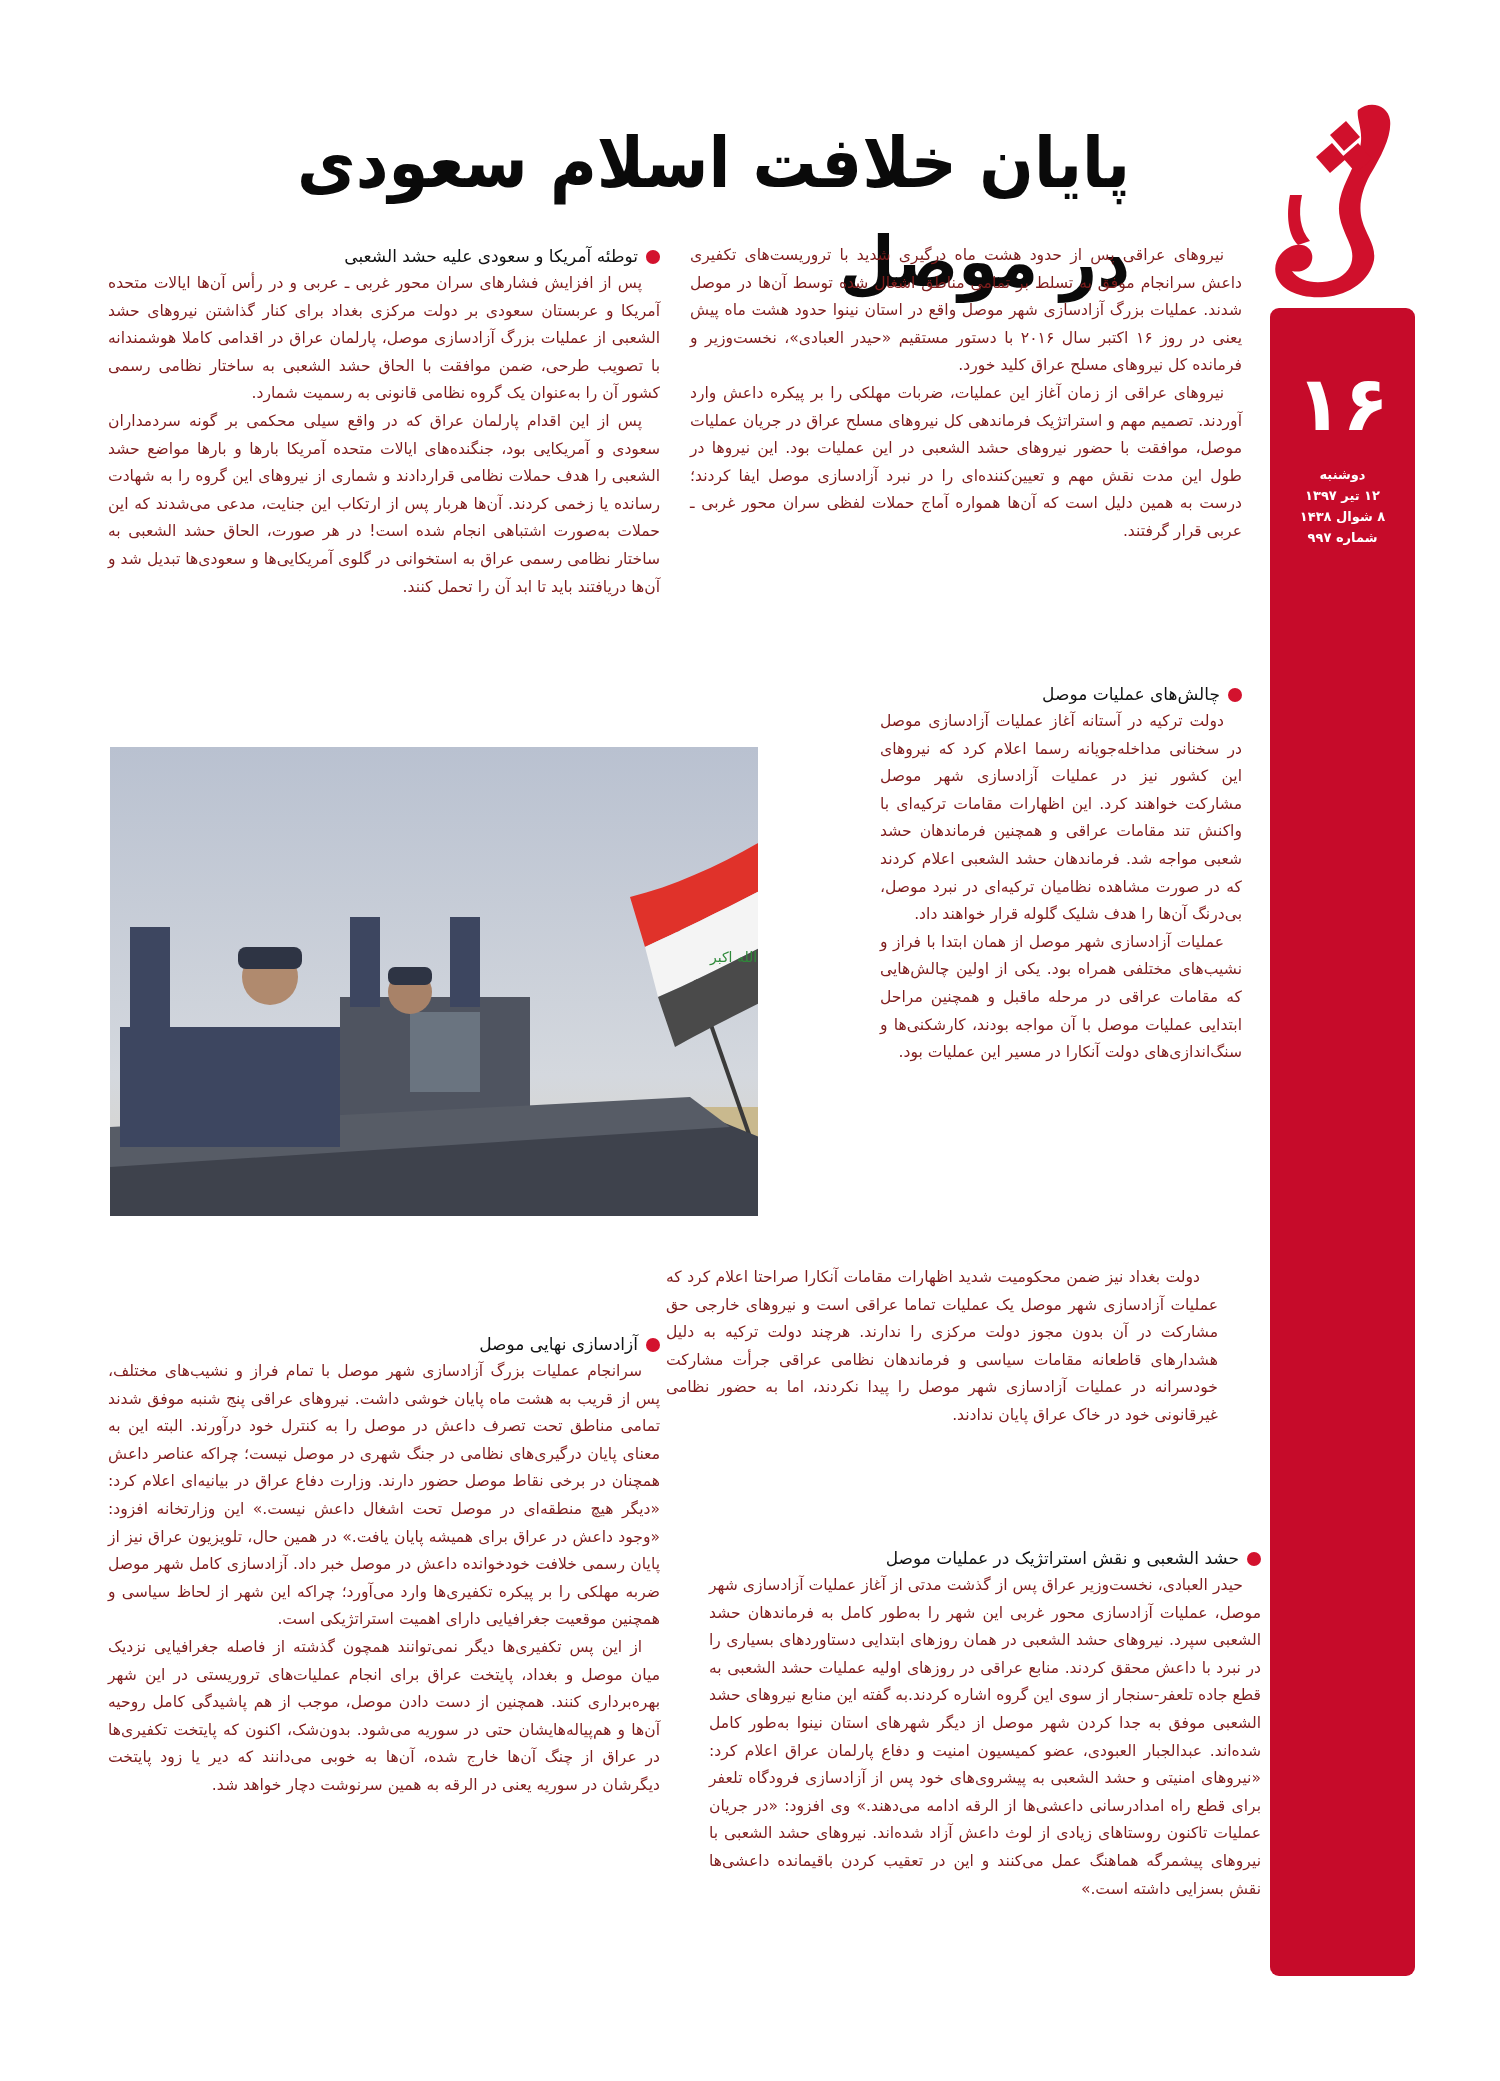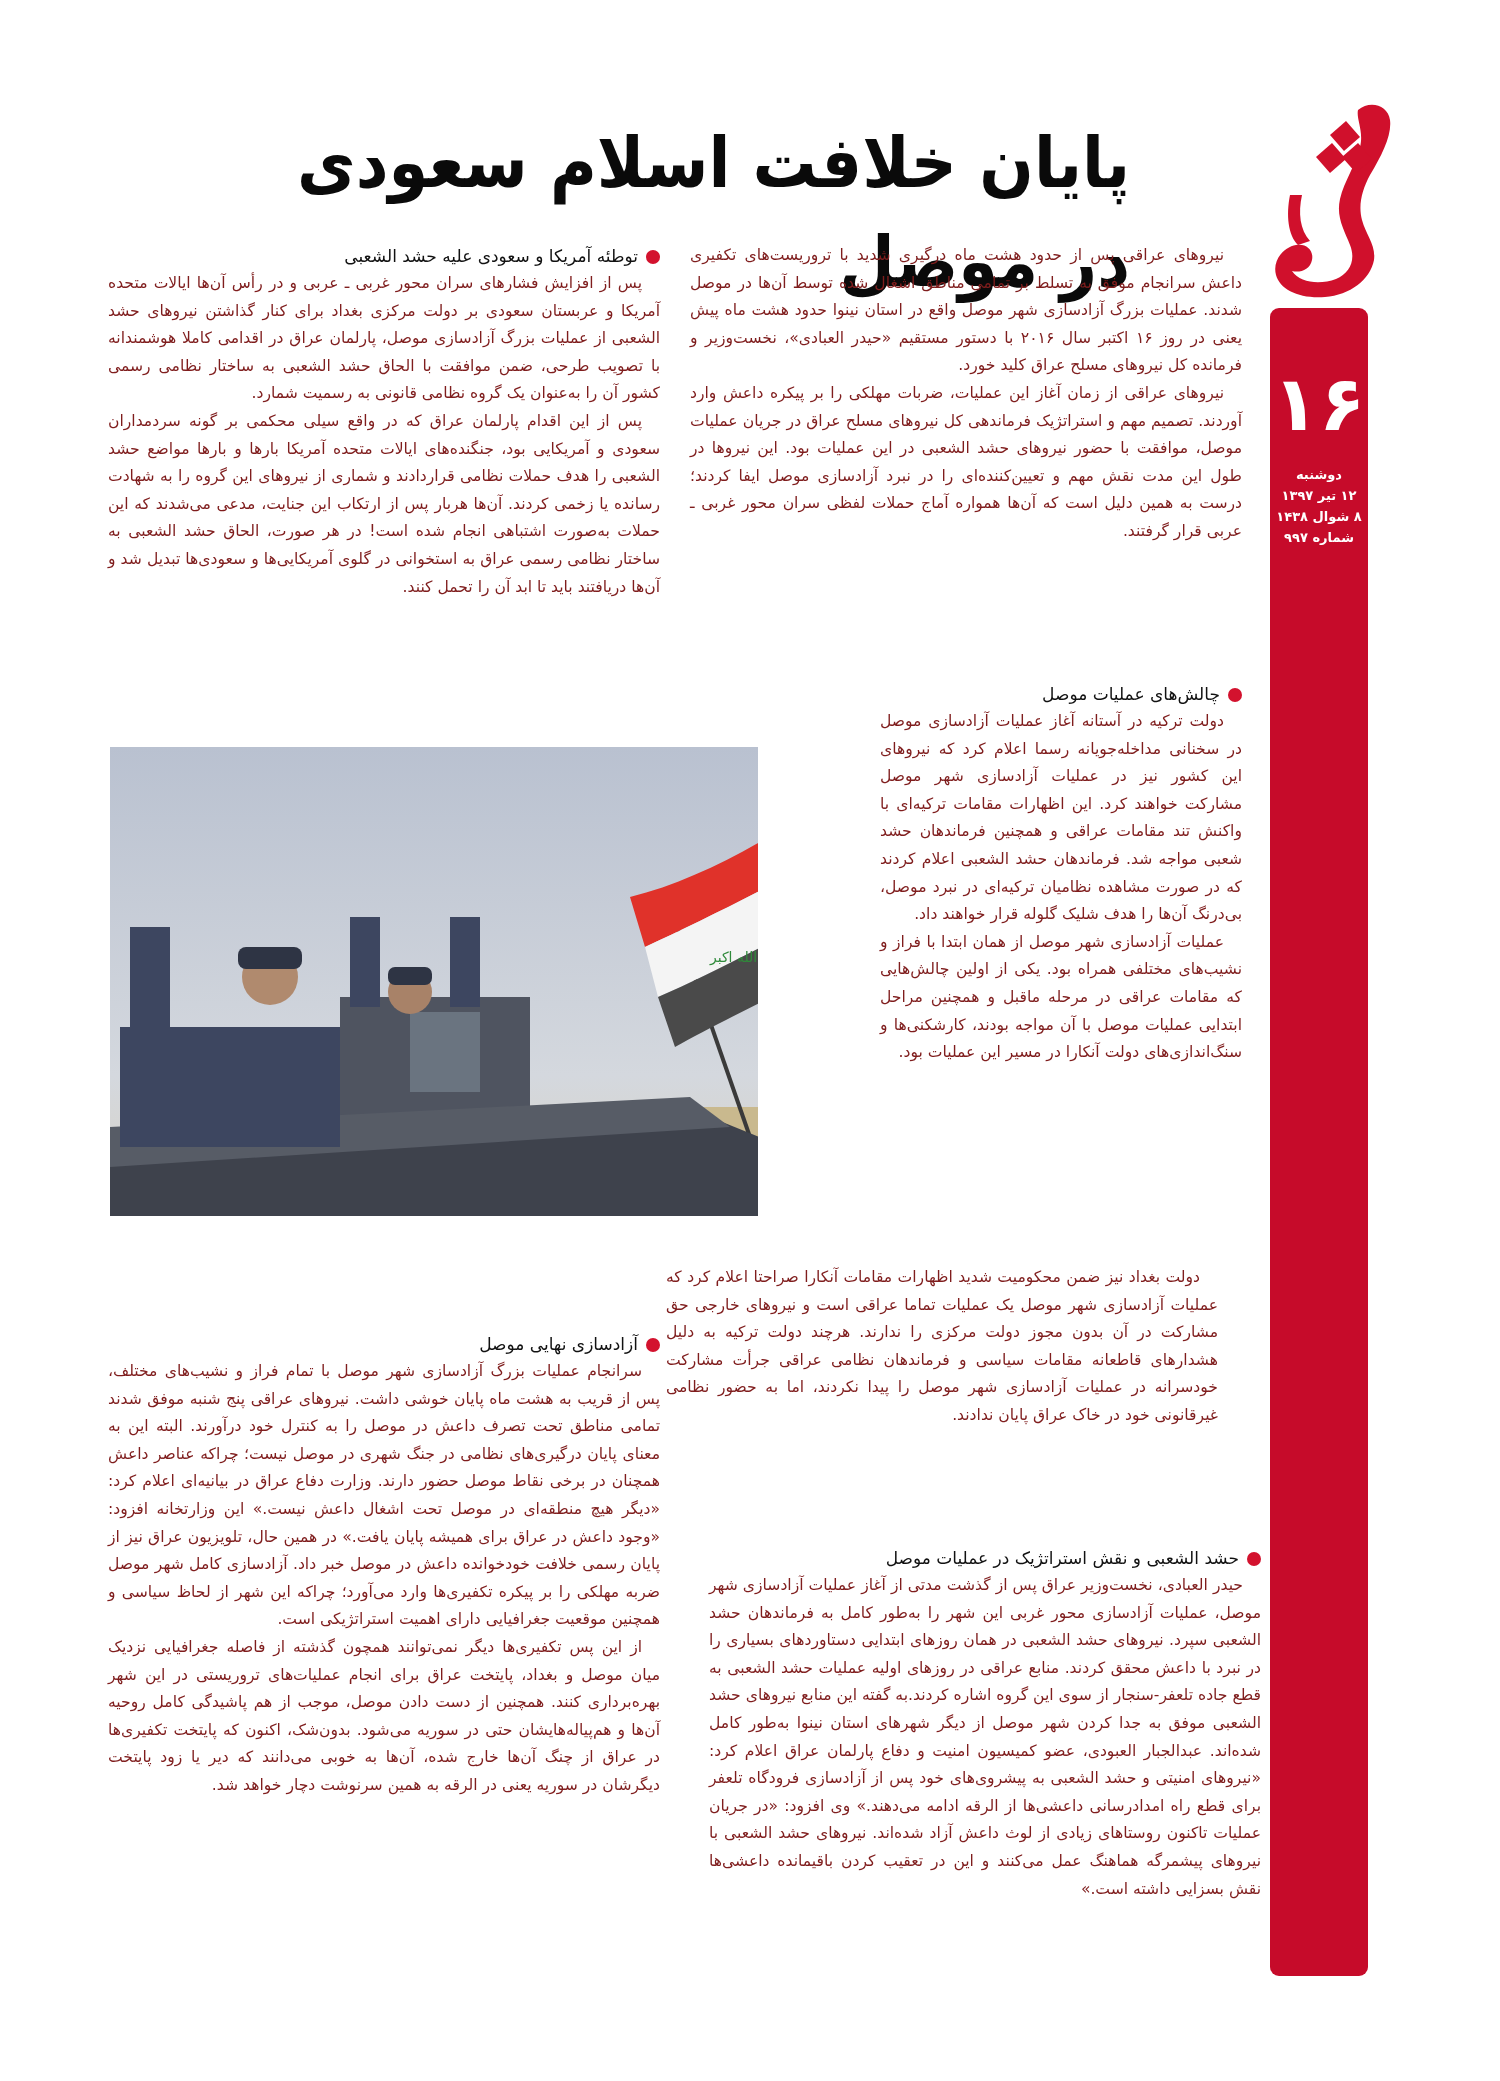--- a/index.html
+++ b/index.html
@@ -1,20 +1,20 @@
 <!DOCTYPE html>
 <html><head>
 <meta charset="utf-8">
 <style>
   html, body { margin:0; padding:0; }
   body { width:1500px; height:2081px; background:#ffffff; position:relative; overflow:hidden;
          font-family:"DejaVu Sans", sans-serif; color:#1a1a1a; }
   .abs { position:absolute; }
   .logo { left:1270px; top:95px; width:125px; height:205px; }
-  .sidebar { left:1270px; top:308px; width:98px; height:1668px; background:#c60b2a; border-radius:9px; color:#fff; text-align:center; }
+  .sidebar { left:1270px; top:308px; width:145px; height:1668px; background:#c60b2a; border-radius:9px; color:#fff; text-align:center; }
   .page-num { font-family:"DejaVu Sans", sans-serif; font-weight:bold; font-size:76px; line-height:1; margin-top:58px; letter-spacing:-2px; }
   .meta { font-size:13px; font-weight:bold; line-height:21px; margin-top:22px; direction:rtl; }
   .headline { right:370px; top:122px; width:900px; text-align:right; direction:rtl;
               font-family:"DejaVu Sans", sans-serif; font-weight:bold; font-size:64px; line-height:90px; letter-spacing:-2px; color:#0a0a0a;
               transform:scaleY(1.1); }
   .col { direction:rtl; text-align:justify; font-size:15.6px; line-height:27.6px; color:#7f1d1d; }
   .col p { margin:0; text-indent:18px; }
   .sub { direction:rtl; font-weight:normal; font-size:17px; line-height:28px; color:#111; text-align:right; }
   .sub .dot { display:inline-block; width:14px; height:14px; border-radius:50%; background:#d3122e; margin-left:8px; vertical-align:middle; }
   .photo { left:110px; top:747px; width:648px; height:469px; overflow:hidden; background:#c5cbd6; }

